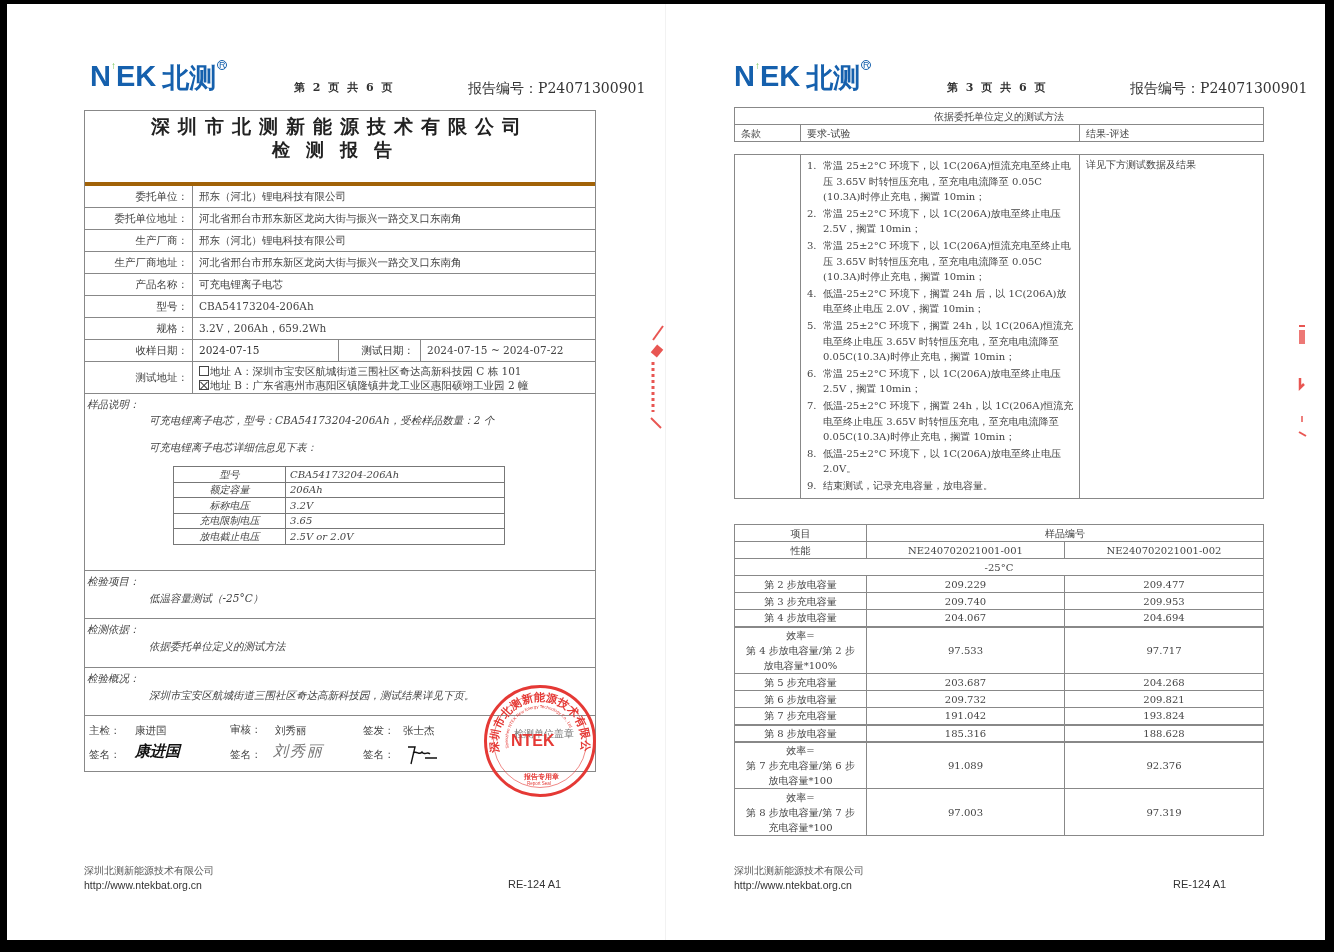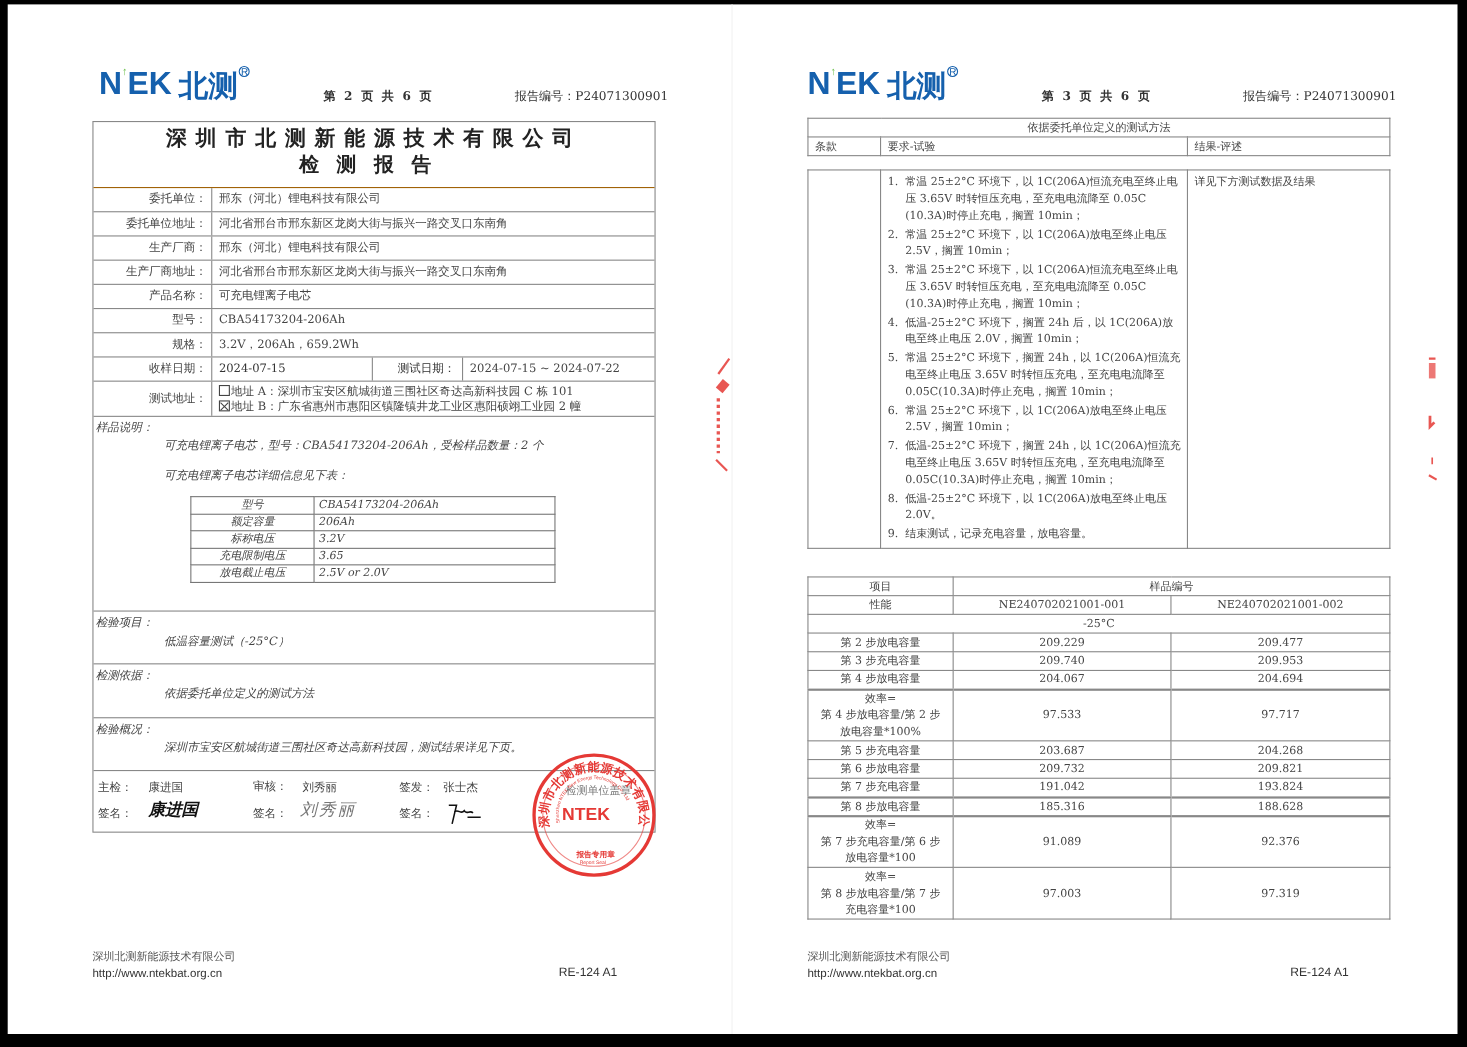--- a/index.html
+++ b/index.html
@@ -11,26 +11,26 @@
   .page.left { left: 0; width: 658px; }
   .page.right { left: 659px; width: 659px; }
 
   
   .logo { position: absolute; top: 56px; font-family: "Liberation Sans", sans-serif; font-weight: bold; font-size: 29px; color: #1560ad; letter-spacing: 0px; display: flex; align-items: flex-start; }
   .logo .t { color: #1560ad; position: relative; }
   .logo .arrow { color: #6cc04a; }
   .logo .cn { margin-left: 6px; font-family: "DejaVu Sans", sans-serif; font-size: 27px; }
   .logo .reg { font-size: 9px; font-weight: normal; margin-left: 1px; margin-top: 0px; color: #1560ad; border: 1px solid #1560ad; border-radius: 50%; width: 10px; height: 10px; line-height: 9px; text-align: center; }
   .pageno { position: absolute; top: 76px; font-size: 11px; font-weight: bold; color: #333; letter-spacing: 2px; }
-  .reportno { position: absolute; top: 76px; font-size: 11px; color: #333; }
+  .reportno { position: absolute; top: 76px; font-size: 14px; color: #333; }
 
   
   .form { position: absolute; left: 77px; top: 106px; width: 512px; border: 1px solid #888; }
   .form .title { text-align: center; font-family: "DejaVu Sans", sans-serif; font-weight: bold; font-size: 19px; letter-spacing: 8px; color: #222; line-height: 24px; padding-top: 3px; }
-  .form .title2 { text-align: center; font-family: "DejaVu Sans", sans-serif; font-weight: bold; font-size: 18px; letter-spacing: 16px; color: #222; line-height: 24px; padding-bottom: 8px; border-bottom: 1px solid #a16207; }
+  .form .title2 { text-align: center; font-family: "DejaVu Sans", sans-serif; font-weight: bold; font-size: 18px; letter-spacing: 16px; color: #222; line-height: 24px; padding-bottom: 20px; border-bottom: 4px solid #a16207; }
   .row { display: flex; border-bottom: 1px solid #888; font-size: 10.5px; line-height: 21px; height: 22px; }
   .row .lbl { width: 108px; text-align: right; padding-right: 4px; border-right: 1px solid #888; color: #444; flex: none; }
   .row .val { padding-left: 6px; flex: 1; color: #444; white-space: nowrap; overflow: hidden; }
   .row .mid { width: 146px; flex: none; border-right: 1px solid #888; padding-left: 6px; }
   .row .lbl2 { width: 82px; flex: none; text-align: right; padding-right: 6px; border-right: 1px solid #888; }
   .row.addr { height: 32px; line-height: 14px; }
   .row.addr .lbl { line-height: 30px; }
   .row.addr .val { padding-top: 2px; }
   .cb { display: inline-block; width: 10px; height: 10px; border: 1px solid #444; vertical-align: -1px; position: relative; margin-right: 1px; }
   .cb.x::before, .cb.x::after { content: ""; position: absolute; left: -1px; top: 3.5px; width: 10px; height: 1px; background: #444; }

